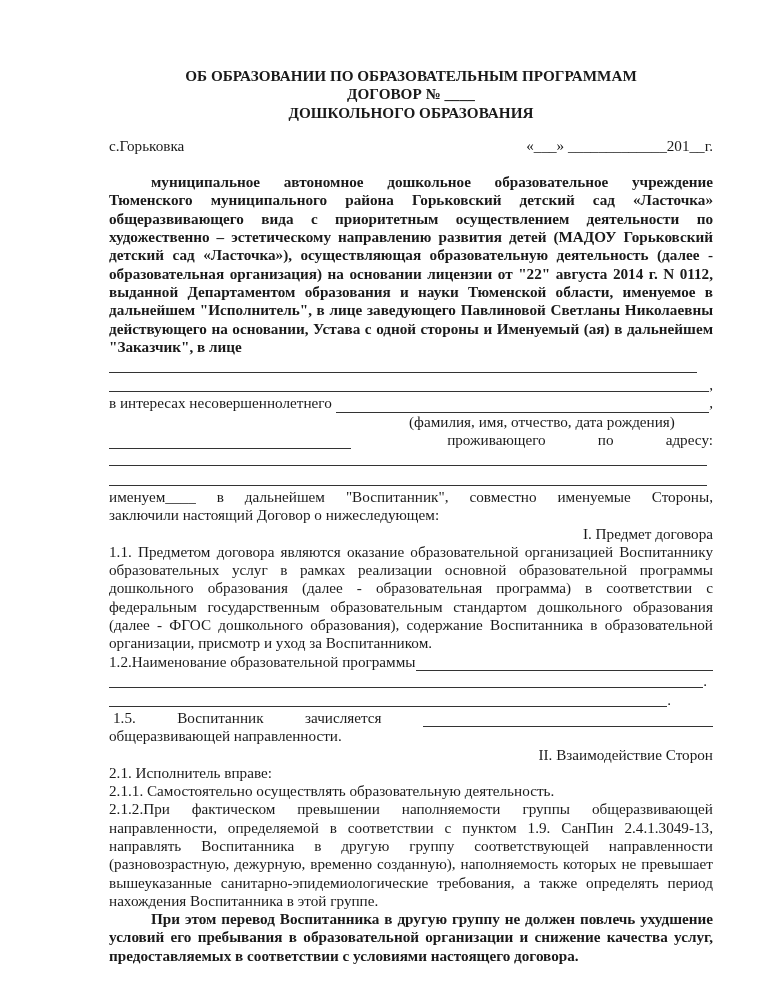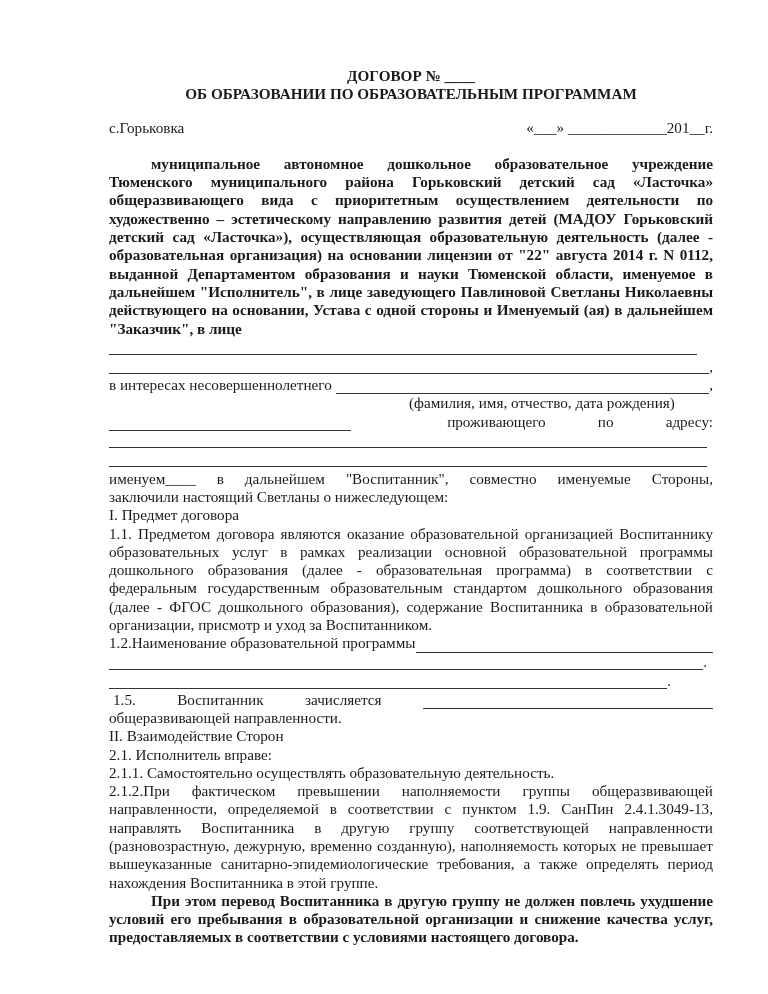--- a/index.html
+++ b/index.html
@@ -6,33 +6,34 @@
   body { width: 768px; height: 994px; overflow: hidden; position: relative; }
   .page {
     position: absolute; left: 109px; top: 67px; width: 604px;
     font-family: "Liberation Serif", "DejaVu Serif", serif;
     font-size: 15.2px; line-height: 18.3px; color: #1a1a1a;
   }
   .title { text-align: center; font-weight: bold; }
   .row { display: flex; justify-content: space-between; margin-top: 15px; }
   .just-last { text-align: justify; }
   .indent { text-indent: 42px; font-weight: bold; }
-  .center { text-align: left; }
+  .center { text-align: right; }
   .line { display: block; border-bottom: 1px solid #333; height: 16px; margin-bottom: 2.3px; }
   .fill { display: inline-block; border-bottom: 1px solid #333; height: 14px; vertical-align: baseline; }
   .spread { display: flex; justify-content: space-between; align-items: flex-end; }
   p { margin: 0; }
 </style>
 </head>
 <body>
 
 <div class="page">
 
+  <p class="title">ОБ ОБРАЗОВАНИИ ПО ОБРАЗОВАТЕЛЬНЫМ ПРОГРАММАМ</p>
   <p class="title">ДОГОВОР № ____</p>
-  <p class="title">ОБ ОБРАЗОВАНИИ ПО ОБРАЗОВАТЕЛЬНЫМ ПРОГРАММАМ</p>
+  <p class="title">ДОШКОЛЬНОГО ОБРАЗОВАНИЯ</p>
   <div class="row">
     <span>с.Горьковка</span>
     <span>«___» _____________201__г.</span>
   </div>
 
   <div style="height:18px"></div>
 
   <p class="just-last indent">муниципальное автономное дошкольное образовательное учреждение Тюменского муниципального района Горьковский детский сад «Ласточка» общеразвивающего вида с приоритетным осуществлением деятельности по художественно – эстетическому направлению развития детей (МАДОУ Горьковский детский сад «Ласточка»), осуществляющая образовательную деятельность (далее - образовательная организация) на основании лицензии от "22" августа 2014 г. N 0112, выданной Департаментом образования и науки Тюменской области, именуемое в дальнейшем "Исполнитель", в лице заведующего Павлиновой Светланы Николаевны действующего на основании, Устава с одной стороны и Именуемый (ая) в дальнейшем "Заказчик", в лице</p>
 
   <span class="line" style="width:588px"></span>
@@ -56,21 +57,21 @@
   <span class="line" style="width:598px"></span>
   <div class="spread">
     <span>именуем____</span>
     <span>в</span>
     <span>дальнейшем</span>
     <span>"Воспитанник",</span>
     <span>совместно</span>
     <span>именуемые</span>
     <span>Стороны,</span>
   </div>
-  <p>заключили настоящий Светланы о нижеследующем:</p>
+  <p>заключили настоящий Договор о нижеследующем:</p>
 
   <p class="center">I. Предмет договора</p>
   <p class="just-last">1.1. Предметом договора являются оказание образовательной организацией Воспитаннику образовательных услуг в рамках реализации основной образовательной программы дошкольного образования (далее - образовательная программа) в соответствии с федеральным государственным образовательным стандартом дошкольного образования (далее - ФГОС дошкольного образования), содержание Воспитанника в образовательной организации, присмотр и уход за Воспитанником.</p>
   <div class="spread">
     <span style="white-space:nowrap">1.2.Наименование образовательной программы</span>
     <span class="fill" style="flex:1"></span>
   </div>
   <div class="spread" style="width:598px">
     <span class="line" style="flex:1; margin-bottom:2px"></span>
     <span>.</span>

